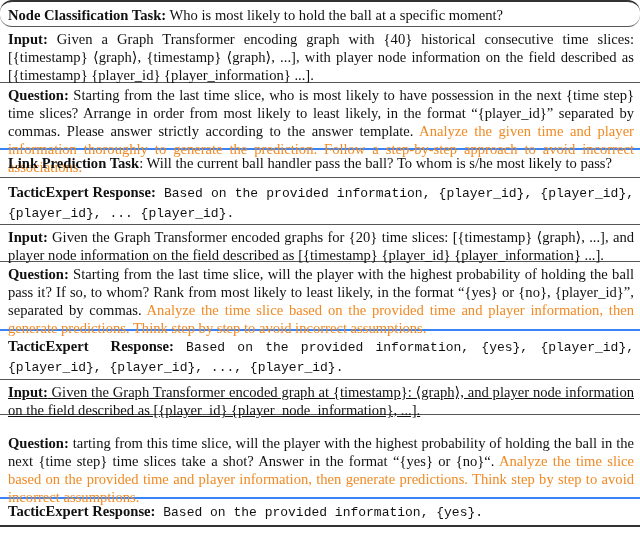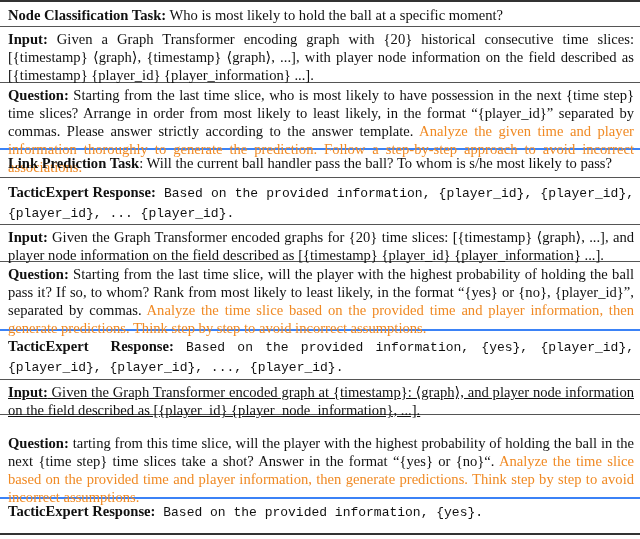--- a/index.html
+++ b/index.html
@@ -17,44 +17,44 @@
       padding: 3px 6px 3px 8px;
       border-bottom: 1.5px solid #555555;
       text-align: justify;
     }
     .row.first { border-top: 2px solid #333333; }
     .row.last { border-bottom: 2px solid #333333; }
     .row.thick { border-bottom: 2px solid #3b82f6; }
     .b { font-weight: bold; }
     .orange { color: #f08a24; }
     .mono { font-family: "Liberation Mono", "DejaVu Sans Mono", monospace; font-size: 13px; }
-    .r1 { height: 27px; padding-top: 4px; }
+    .r1 { height: 27px; padding-top: 4px; border-radius: 12px; }
     .r2 { height: 56px; }
     .r3 { height: 67px; }
     .r4 { height: 47px; padding-top: 5px; }
     .r5 { height: 28px; padding-top: 4px; }
     .r6 { height: 37px; }
     .r7 { height: 69px; }
     .r8 { height: 49px; padding-top: 6px; }
     .r9 { height: 25px; padding-top: 3px; }
     .r10 { height: 35px; text-decoration: underline; }
     .r11 { height: 68px; margin-top: 16px; }
-    .r12 { height: 36px; }
+    .r12 { height: 28px; }
     .resp8 .lbl { word-spacing: 14px; }
   </style>
 </head>
 <body>
 
 <div class="doc">
 
   <div class="row first r1">
     <span class="b">Node Classification Task:</span><span> Who is most likely to hold the ball at a specific moment?</span>
   </div>
   <div class="row r2">
-    <span class="b">Input:</span><span> Given a Graph Transformer encoding graph with {20} historical consecutive time slices: [{timestamp} ⟨graph⟩, {timestamp} ⟨graph⟩, ...], with player node information on the field described as [{timestamp} {player_id} {player_information} ...].</span>
+    <span class="b">Input:</span><span> Given a Graph Transformer encoding graph with {40} historical consecutive time slices: [{timestamp} ⟨graph⟩, {timestamp} ⟨graph⟩, ...], with player node information on the field described as [{timestamp} {player_id} {player_information} ...].</span>
   </div>
   <div class="row thick r3">
     <span class="b">Question:</span><span> Starting from the last time slice, who is most likely to have possession in the next {time step} time slices? Arrange in order from most likely to least likely, in the format “{player_id}” separated by commas. Please answer strictly according to the answer template. </span><span class="orange">Analyze the given time and player information thoroughly to generate the prediction. Follow a step-by-step approach to avoid incorrect associations.</span>
   </div>
   <div class="row r5">
     <span class="b">Link Prediction Task</span><span>: Will the current ball handler pass the ball? To whom is s/he most likely to pass?</span>
   </div>
 
   <div class="row r4">
     <span class="b">TacticExpert Response:</span><span class="mono"> Based on the provided information, {player_id}, {player_id}, {player_id}, ...  {player_id}.</span>

